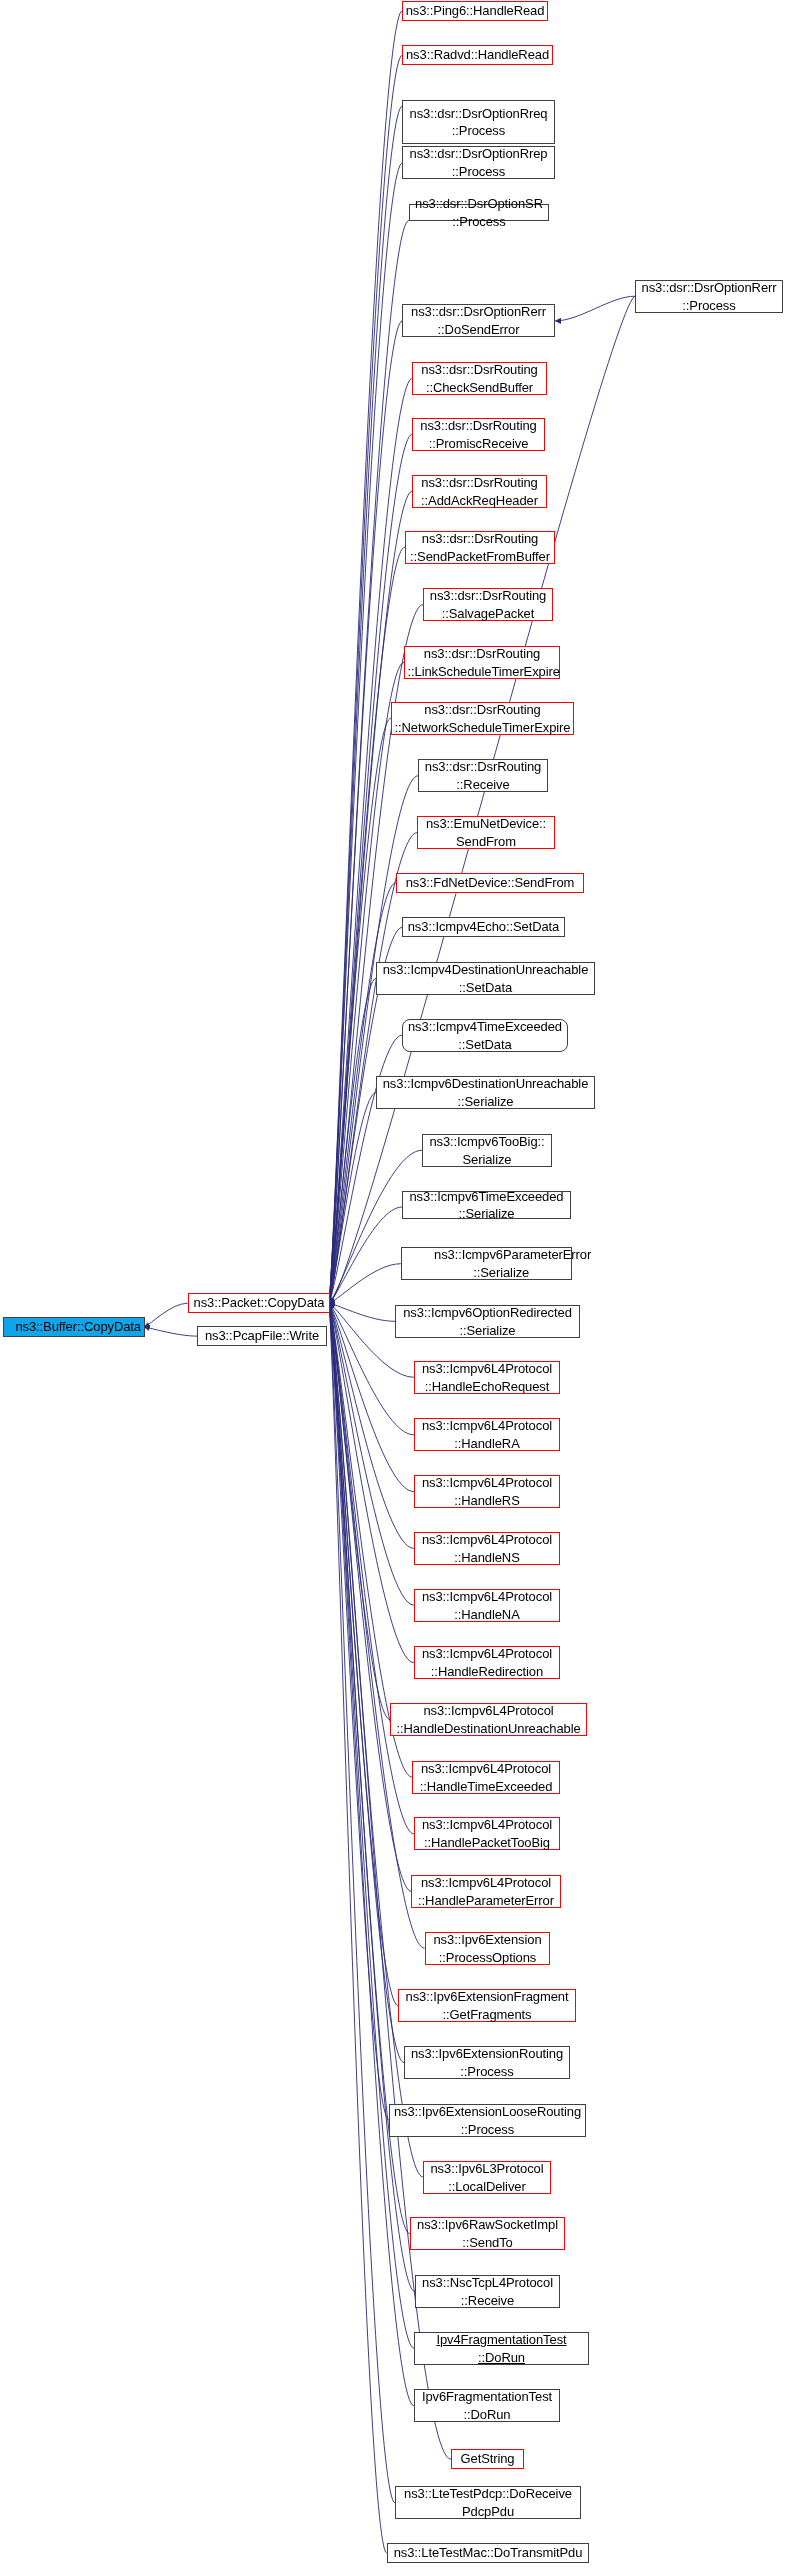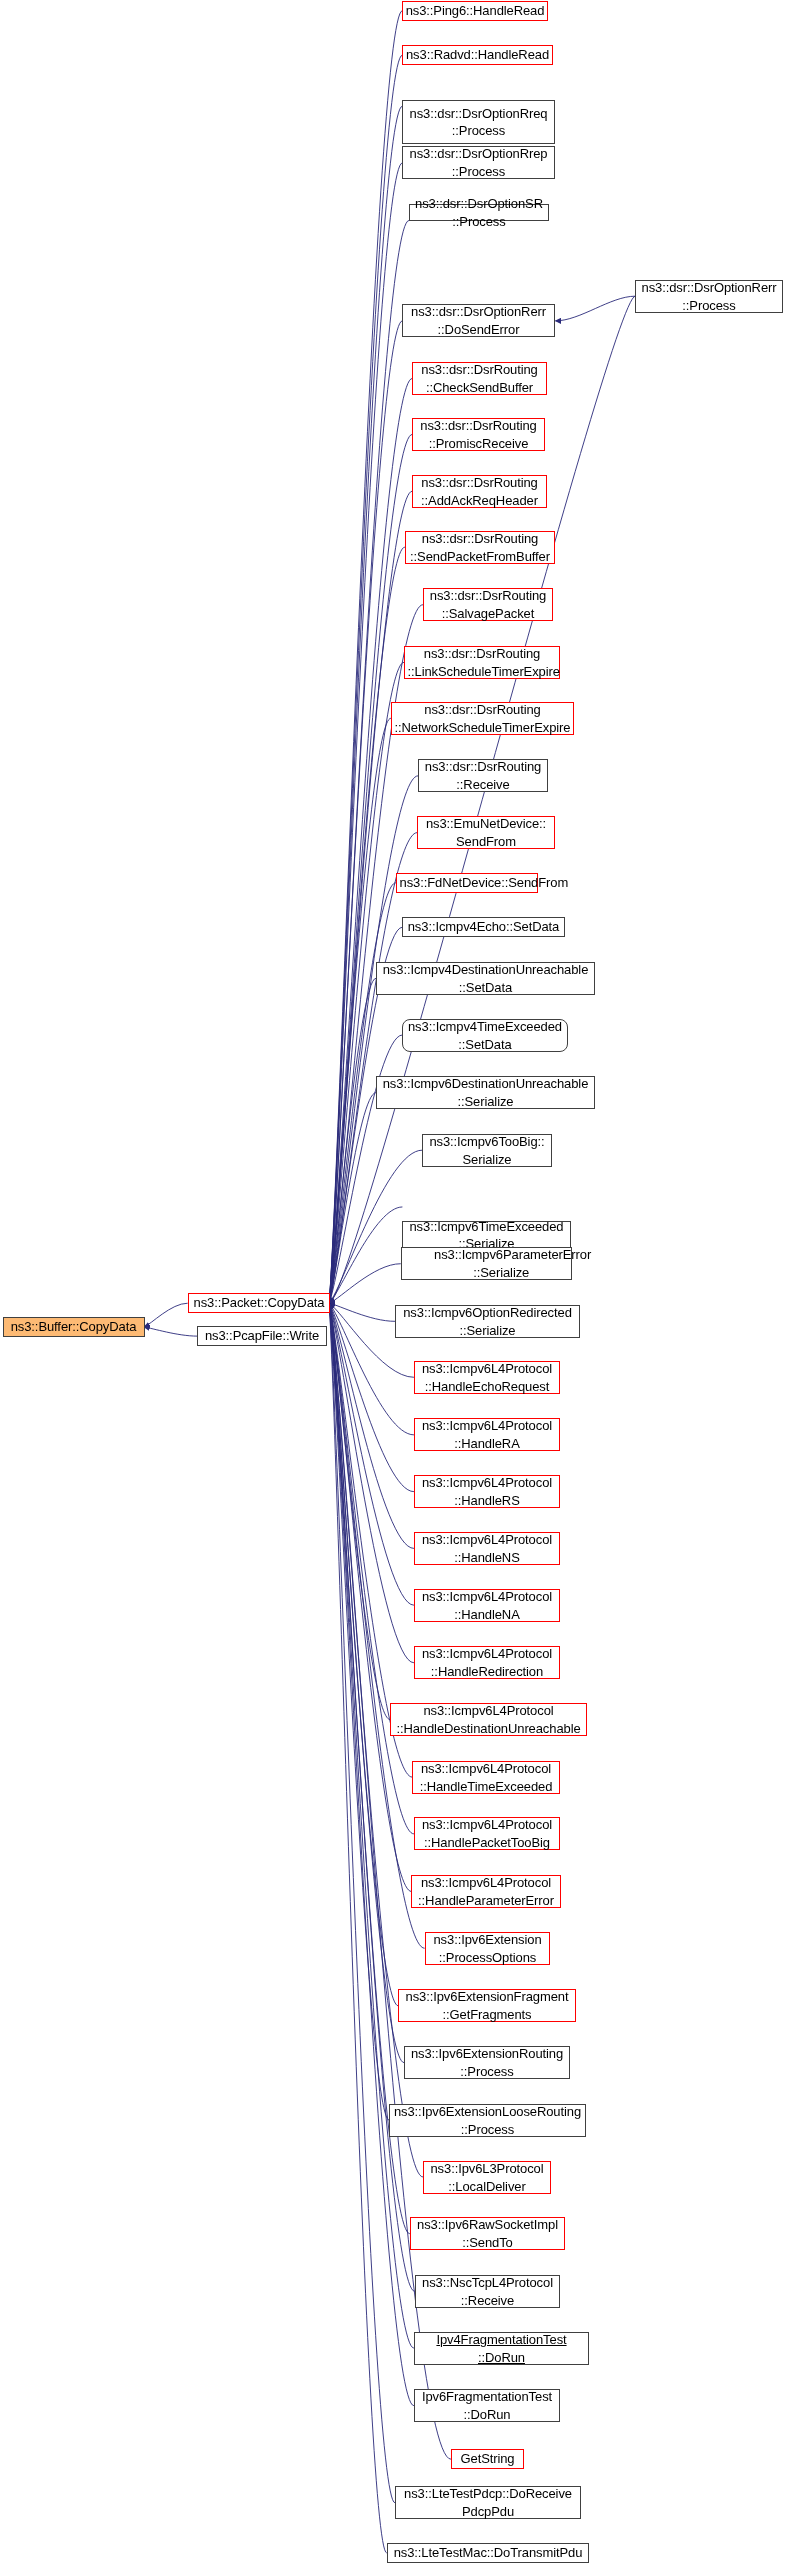--- a/index.html
+++ b/index.html
@@ -18,21 +18,21 @@
     border:0.8px solid #404040;
     font-size:13px;
     line-height:1.32;
     color:#000000;
     letter-spacing:-0.1px;
     padding:0.8px 2.5px;
     white-space:pre-line;
     z-index:5;
   }
   .node.red{border:0.8px solid #ff0000;}
-  .node.root{background:#fdba74;border:0.8px solid #404040;}
+  .node.root{background:#0ea5e9;border:0.8px solid #404040;text-align:right;}
   .node span{display:block;width:100%;}
 </style>
 </head>
 <body>
 
 <div id="graph">
   <svg id="edges" viewBox="0 0 960 3131" xmlns="http://www.w3.org/2000/svg">
     <defs>
       <marker id="arrow" viewBox="0 0 10 10" refX="9" refY="5" markerWidth="7" markerHeight="7" orient="auto-start-reverse">
         <path d="M 0 0 L 10 5 L 0 10 z" fill="#2a2a7a"></path>
@@ -118,31 +118,31 @@
       <div class="node red" style="left: 423px; top: 588px; width: 130px; height: 33px;"><span>ns3::dsr::DsrRouting
 ::SalvagePacket</span></div>
       <div class="node red" style="left: 404px; top: 646px; width: 156px; height: 33px;"><span>ns3::dsr::DsrRouting
 ::LinkScheduleTimerExpire</span></div>
       <div class="node red" style="left: 391px; top: 702px; width: 183px; height: 33px;"><span>ns3::dsr::DsrRouting
 ::NetworkScheduleTimerExpire</span></div>
       <div class="node" style="left: 418px; top: 759px; width: 130px; height: 33px;"><span>ns3::dsr::DsrRouting
 ::Receive</span></div>
       <div class="node red" style="left: 417px; top: 816px; width: 138px; height: 33px;"><span>ns3::EmuNetDevice::
 SendFrom</span></div>
-      <div class="node red" style="left: 396px; top: 873px; width: 142px; height: 20px;"><span>ns3::FdNetDevice::SendFrom</span></div>
+      <div class="node red" style="left: 396px; top: 873px; width: 188px; height: 20px;"><span>ns3::FdNetDevice::SendFrom</span></div>
       <div class="node" style="left: 402px; top: 917px; width: 163px; height: 20px;"><span>ns3::Icmpv4Echo::SetData</span></div>
       <div class="node" style="left: 376px; top: 962px; width: 219px; height: 33px;"><span>ns3::Icmpv4DestinationUnreachable
 ::SetData</span></div>
       <div class="node" style="left: 402px; top: 1019px; width: 166px; height: 33px; border-radius: 8px;"><span>ns3::Icmpv4TimeExceeded
 ::SetData</span></div>
       <div class="node" style="left: 376px; top: 1076px; width: 219px; height: 33px;"><span>ns3::Icmpv6DestinationUnreachable
 ::Serialize</span></div>
       <div class="node" style="left: 422px; top: 1134px; width: 130px; height: 33px;"><span>ns3::Icmpv6TooBig::
 Serialize</span></div>
-      <div class="node" style="left: 402px; top: 1191px; width: 169px; height: 28px; margin-top: 30px;"><span>ns3::Icmpv6TimeExceeded
+      <div class="node" style="left: 402px; top: 1191px; width: 169px; height: 28px;"><span>ns3::Icmpv6TimeExceeded
 ::Serialize</span></div>
       <div class="node" style="left: 401px; top: 1247px; width: 171px; height: 33px; padding-left: 32px;"><span>ns3::Icmpv6ParameterError
 ::Serialize</span></div>
       <div class="node" style="left: 395px; top: 1305px; width: 185px; height: 33px;"><span>ns3::Icmpv6OptionRedirected
 ::Serialize</span></div>
       <div class="node red" style="left: 414px; top: 1361px; width: 146px; height: 33px;"><span>ns3::Icmpv6L4Protocol
 ::HandleEchoRequest</span></div>
       <div class="node red" style="left: 414px; top: 1418px; width: 146px; height: 33px;"><span>ns3::Icmpv6L4Protocol
 ::HandleRA</span></div>
       <div class="node red" style="left: 414px; top: 1475px; width: 146px; height: 33px;"><span>ns3::Icmpv6L4Protocol

